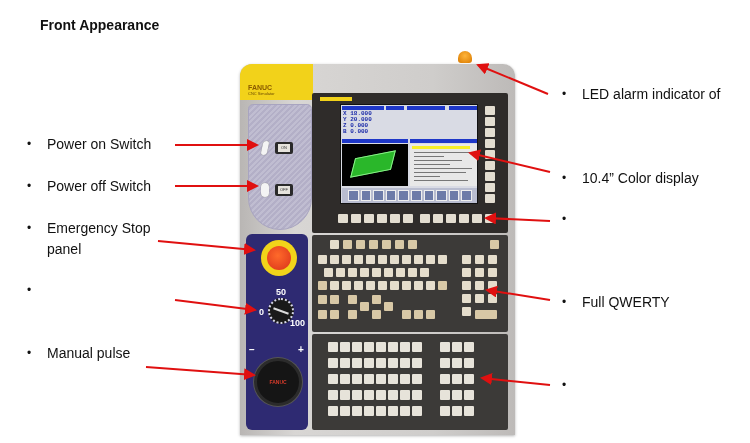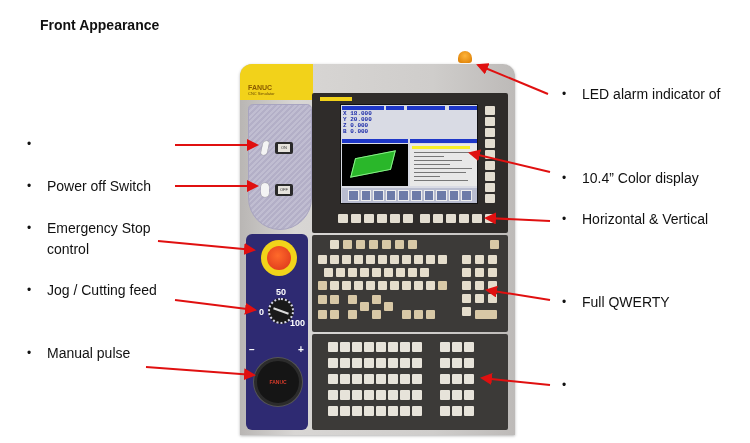--- a/index.html
+++ b/index.html
@@ -67,50 +67,49 @@
   .key.tan { background: #d8c8a6; }
   .mkey { position: absolute; width: 10px; height: 10px; background: #e7e3da; border-radius: 1px; }
 </style>
 </head>
 <body>
 
 <div class="title">Front Appearance</div>
 
 <div class="label" style="left:47px; top:134px;">
   <span class="bullet">•</span>
+  <span>Power on Switch</span>
 </div>
 <div class="label" style="left:47px; top:176px;">
   <span class="bullet">•</span>
   <span>Power off Switch</span>
 </div>
 <div class="label" style="left:47px; top:218px;">
   <span class="bullet">•</span>
   <div>Emergency Stop</div>
-  <div>control</div>
+  <div>panel</div>
 </div>
 <div class="label" style="left:47px; top:280px;">
   <span class="bullet">•</span>
-  <div>Jog / Cutting feed</div>
 </div>
 <div class="label" style="left:47px; top:343px;">
   <span class="bullet">•</span>
   <div>Manual pulse</div>
 </div>
 
 <div class="label" style="left:582px; top:84px;">
   <span class="bullet">•</span>
   <div>LED alarm indicator of</div>
 </div>
 <div class="label" style="left:582px; top:168px;">
   <span class="bullet">•</span>
   <span>10.4” Color display</span>
 </div>
 <div class="label" style="left:582px; top:209px;">
   <span class="bullet">•</span>
-  <div>Horizontal &amp; Vertical</div>
 </div>
 <div class="label" style="left:582px; top:292px;">
   <span class="bullet">•</span>
   <div>Full QWERTY</div>
 </div>
 <div class="label" style="left:582px; top:375px;">
   <span class="bullet">•</span>
 </div>
 
 <div class="cabinet">

